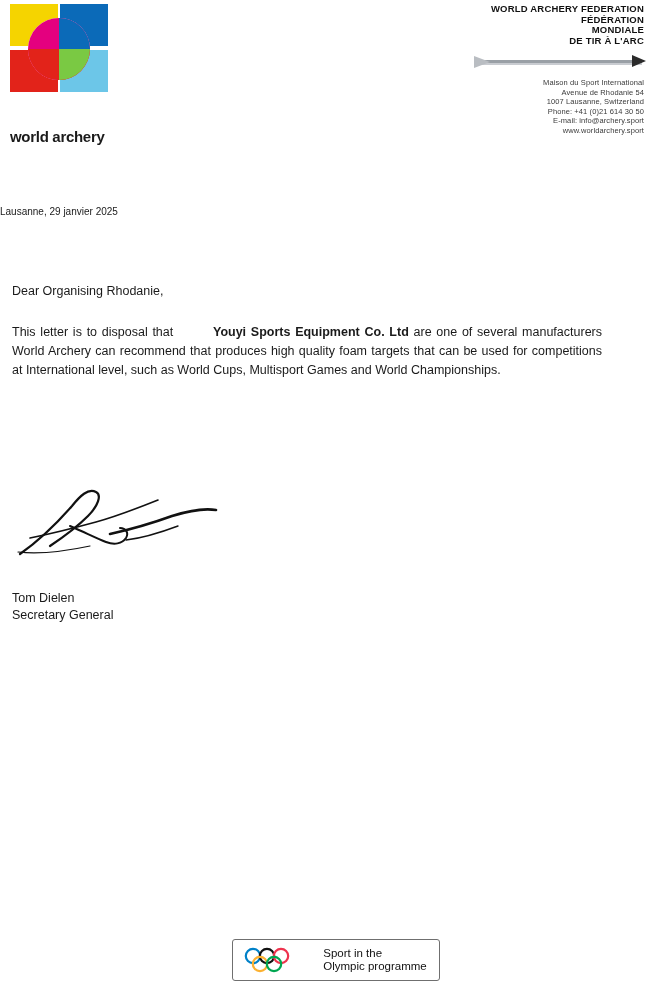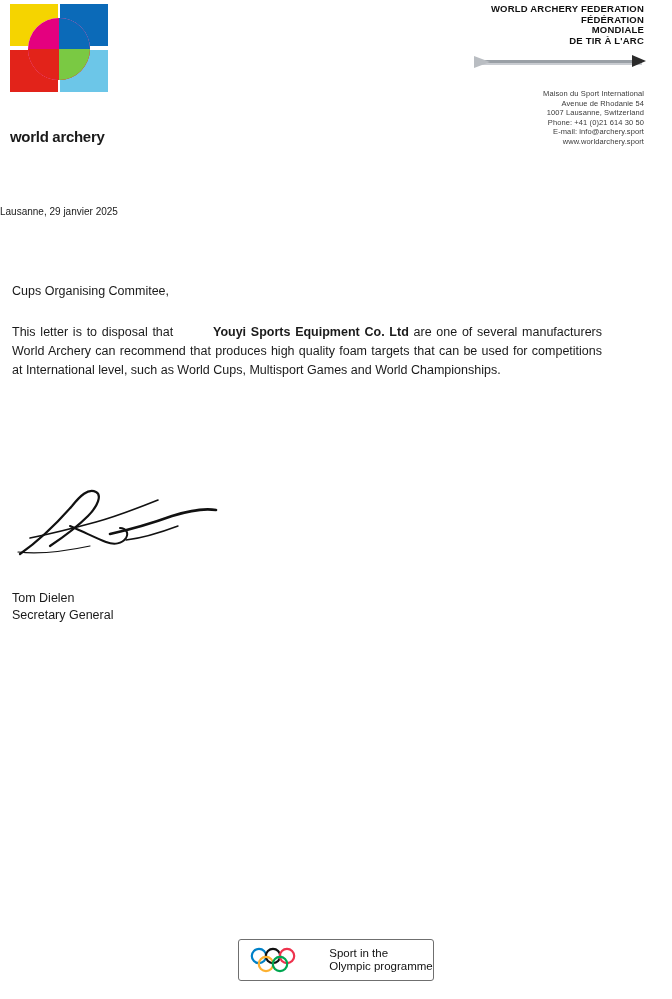--- a/index.html
+++ b/index.html
@@ -152,21 +152,21 @@
     top: 5px;
     width: 0; height: 0;
     border-top: 6px solid transparent;
     border-bottom: 6px solid transparent;
     border-left: 16px solid #b9bdc2;
   }
   .addr {
     font-size: 7.5px;
     line-height: 9.5px;
     color: #3a3a3a;
-    margin-top: 16px;
+    margin-top: 5px;
     letter-spacing: 0.1px;
   }
   .addr div { white-space: nowrap; }
 
   
   .date {
     position: absolute;
     top: 206px;
     left: 0;
     width: 672px;
@@ -214,21 +214,21 @@
     width: 672px;
     display: flex;
     justify-content: center;
   }
   .olympic-box {
     display: flex;
     align-items: flex-start;
     gap: 24px;
     border: 1px solid #6f6f6f;
     border-radius: 3px;
-    padding: 7px 0 7px 10px;
+    padding: 7px 12px 7px 10px;
     background: #fff;
   }
   .rings {
     width: 56px;
     height: 26px;
   }
   .olympic-text {
     font-size: 11.5px;
     line-height: 13px;
     color: #111;
@@ -278,21 +278,21 @@
       <div>Phone: +41 (0)21 614 30 50</div>
       <div>E-mail: info@archery.sport</div>
       <div>www.worldarchery.sport</div>
     </div>
   </div>
 </div>
 
 <div class="date">Lausanne, 29 janvier 2025</div>
 
 <div class="letter">
-  <p class="salutation">Cups Organising Commitee,</p>
+  <p class="salutation">Dear Organising Rhodanie,</p>
 
   <p class="para"><span>This letter is to disposal that </span><span class="bold">Youyi Sports Equipment Co. Ltd</span><span> are one of several manufacturers World Archery can recommend that produces high quality foam targets that can be used for competitions at International level, such as World Cups, Multisport Games and World Championships.</span></p>
 
 
 </div>
 
 <div class="signature">
   <svg width="220" height="85" viewBox="0 0 220 85" aria-hidden="true">
     <g fill="none" stroke="#111111" stroke-linecap="round" stroke-linejoin="round">
       <path d="M10 72 C 30 58, 48 40, 62 24 C 70 14, 78 6, 86 10 C 92 13, 88 24, 78 34 C 66 46, 52 56, 40 64" stroke-width="2.2"></path>

